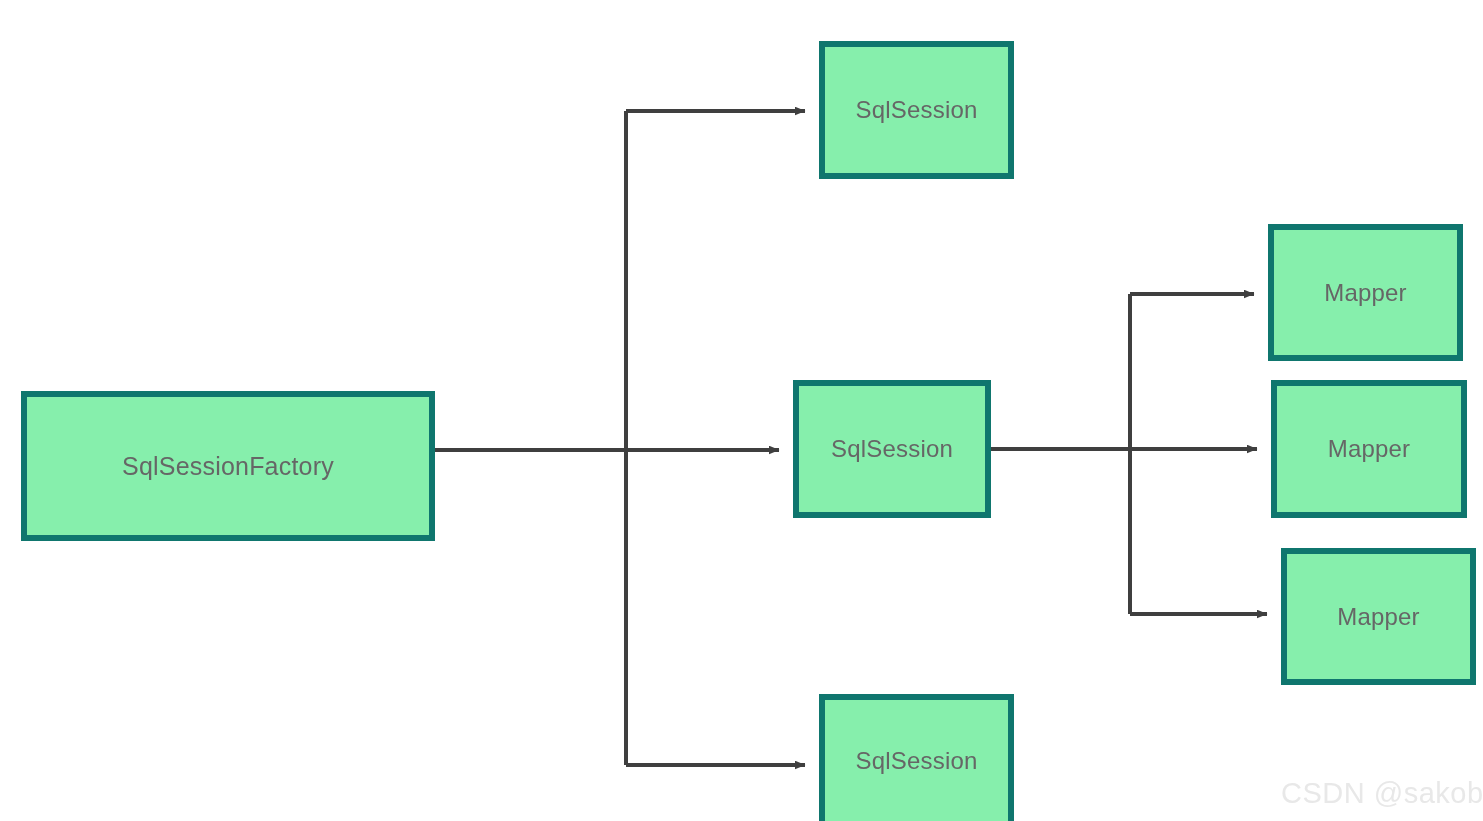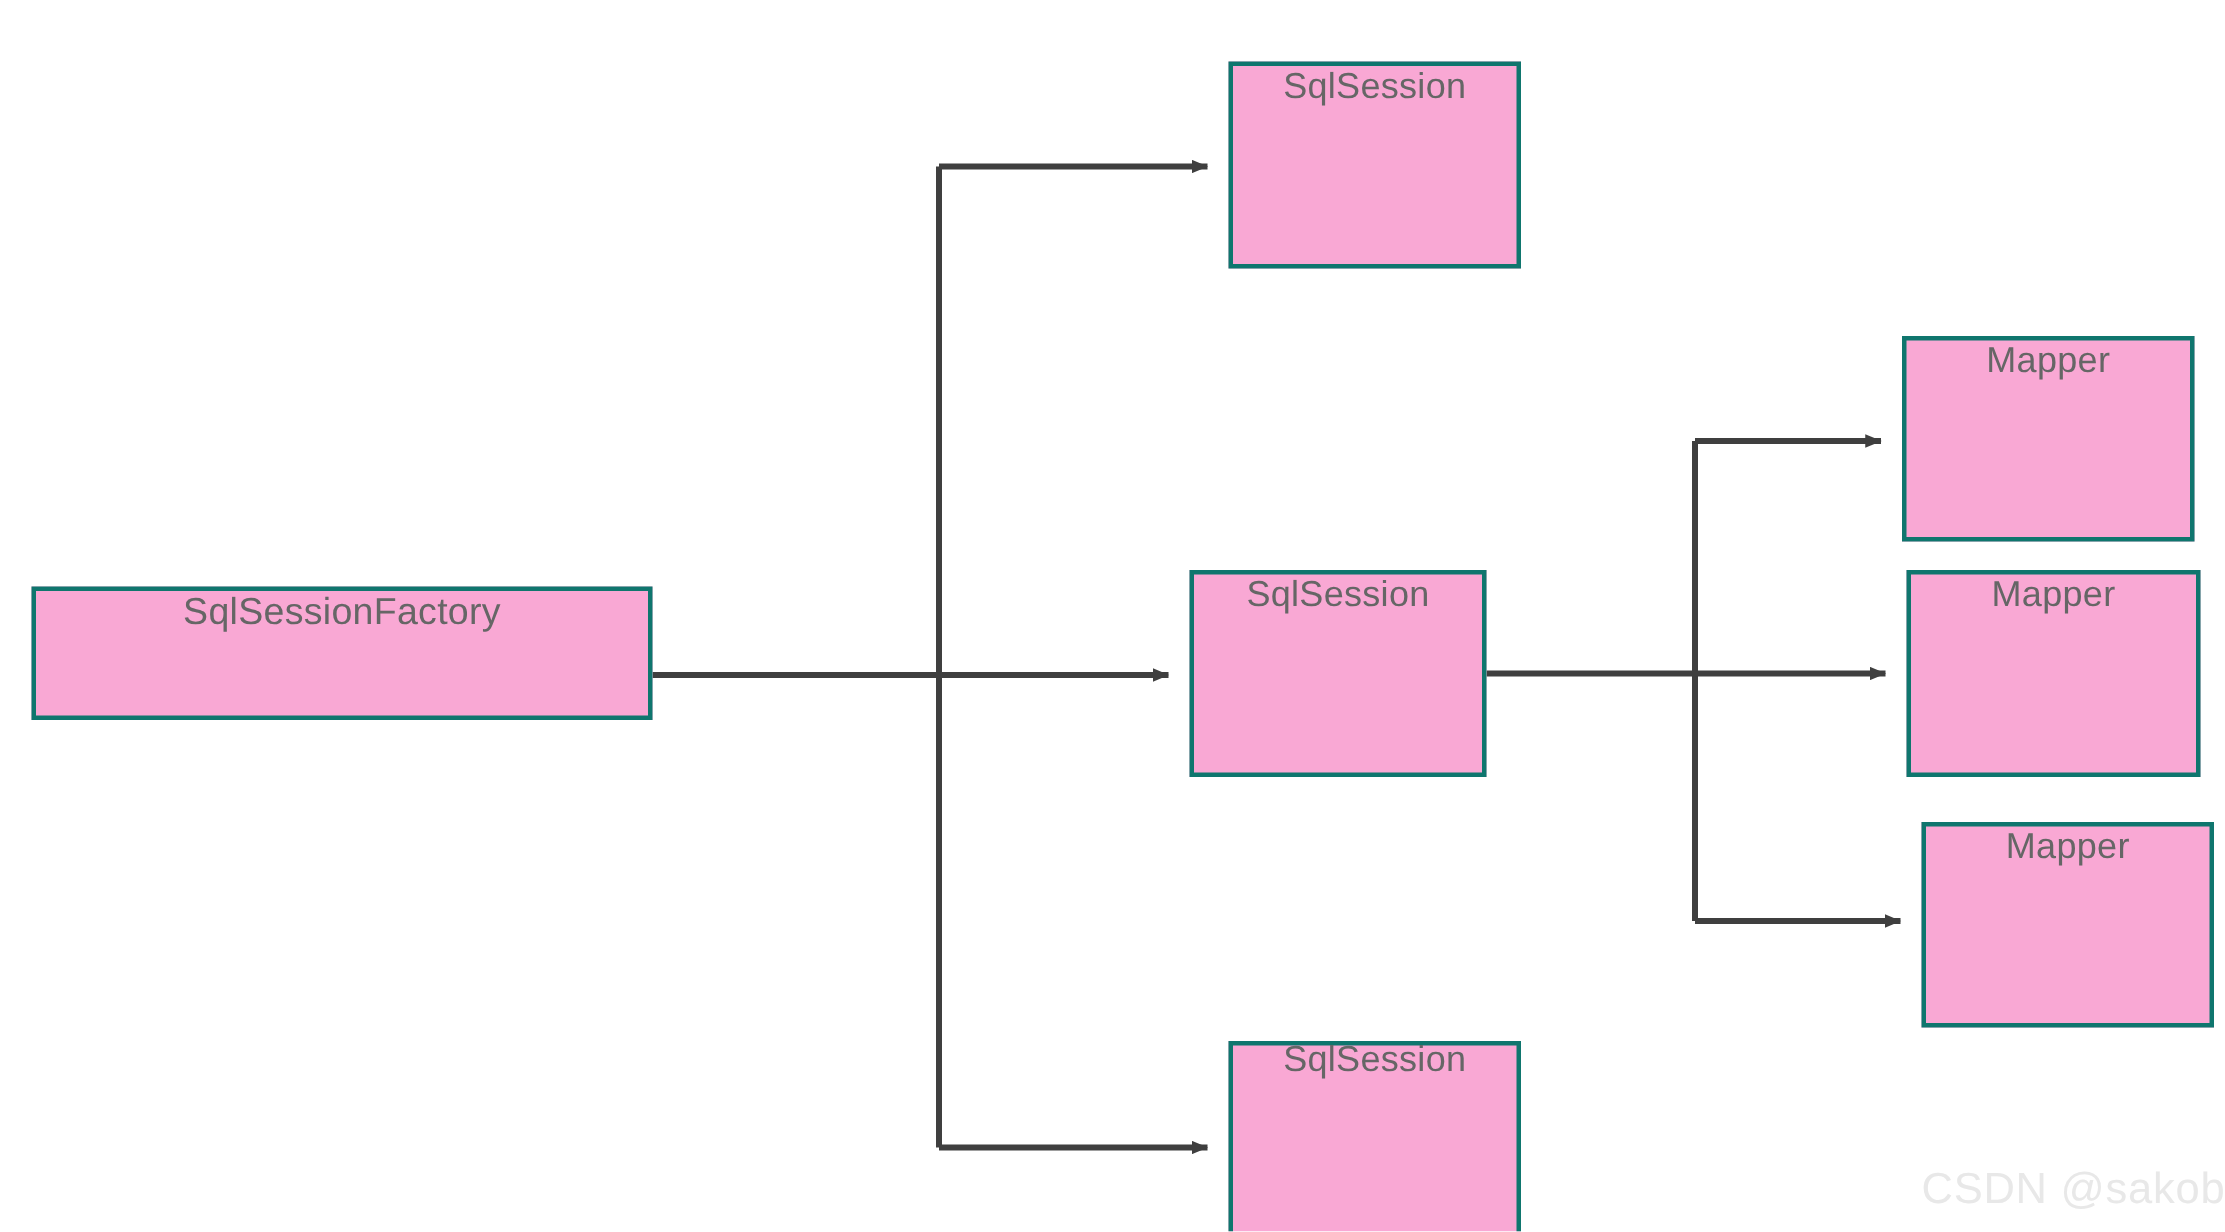--- a/index.html
+++ b/index.html
@@ -22,39 +22,40 @@
     position: absolute;
     left: 0;
     top: 0;
     width: 1483px;
     height: 821px;
     display: block;
   }
   .node-box {
     position: absolute;
     box-sizing: border-box;
-    background: #f9a8d4;
-    border: 3px solid #0f766e;
+    background: #86efac;
+    border: 6px solid #0f766e;
     display: flex;
+    align-items: center;
     justify-content: center;
     z-index: 2;
   }
   .node-label {
     font-size: 25px;
     font-weight: 400;
     color: #666666;
     letter-spacing: 0.2px;
     white-space: nowrap;
     user-select: none;
   }
   .node-label.small {
     font-size: 24px;
   }
   
-  #node-factory      { left: 21px;   top: 391px; width: 414px; height: 89px; }
+  #node-factory      { left: 21px;   top: 391px; width: 414px; height: 150px; }
   #node-session-top  { left: 819px;  top: 41px;  width: 195px; height: 138px; }
   #node-session-mid  { left: 793px;  top: 380px; width: 198px; height: 138px; }
   #node-session-bot  { left: 819px;  top: 694px; width: 195px; height: 138px; }
   #node-mapper-1     { left: 1268px; top: 224px; width: 195px; height: 137px; }
   #node-mapper-2     { left: 1271px; top: 380px; width: 196px; height: 138px; }
   #node-mapper-3     { left: 1281px; top: 548px; width: 195px; height: 137px; }
 
   #node-session-bot .node-label { margin-top: -4px; }
 
   #watermark {

